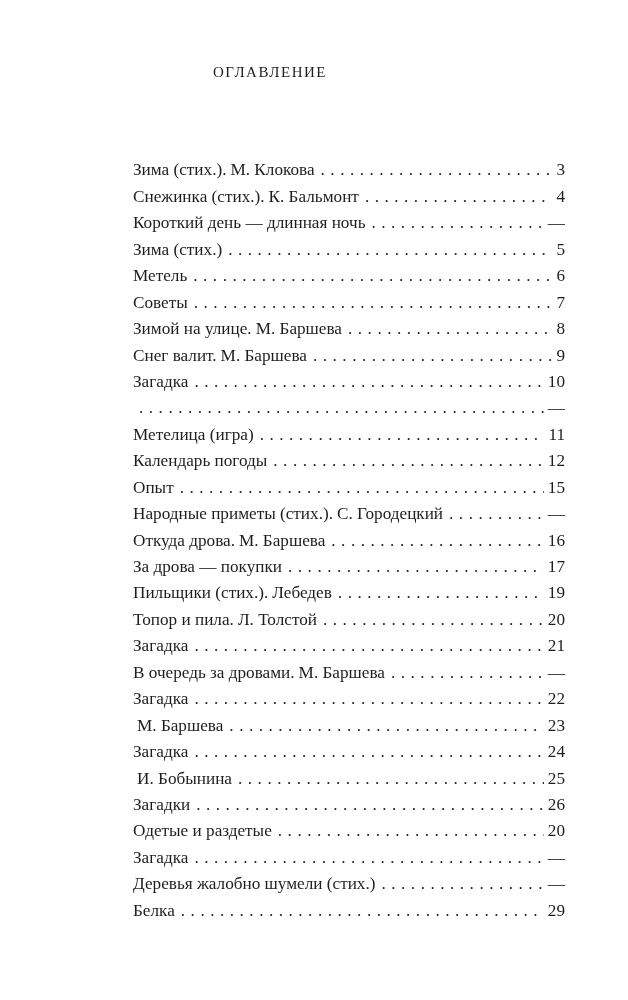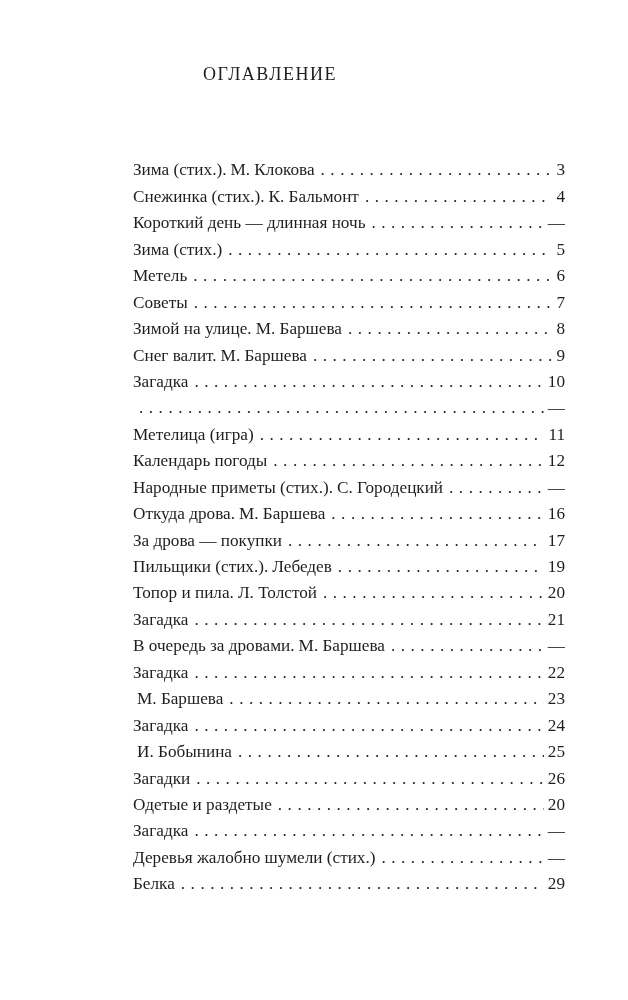--- a/index.html
+++ b/index.html
@@ -8,21 +8,21 @@
       background: #ffffff;
       color: #1e1e1e;
       font-family: "Liberation Serif", "DejaVu Serif", serif;
       position: relative;
       overflow: hidden;
     }
     .title {
       position: absolute;
       top: 64px; left: 0; width: 540px;
       text-align: center;
-      font-size: 18px;
+      font-size: 15px;
       letter-spacing: 1.5px;
       font-weight: normal;
       margin: 0;
     }
     .toc {
       position: absolute;
       top: 157px; left: 133px; width: 432px;
       margin: 0; padding: 0; list-style: none;
     }
     .row {
@@ -112,20 +112,25 @@
       <span class="t">Метелица (игра)</span>
       <span class="dots"></span>
       <span class="p">11</span>
     </li>
   <li class="row">
       <span class="t">Календарь погоды</span>
       <span class="dots"></span>
       <span class="p">12</span>
     </li>
   <li class="row">
+      <span class="t">Опыт</span>
+      <span class="dots"></span>
+      <span class="p">15</span>
+    </li>
+  <li class="row">
       <span class="t">Народные приметы (стих.).</span>
       <span class="a">С. Городецкий</span>
       <span class="dots"></span>
       <span class="p">—</span>
     </li>
   <li class="row">
       <span class="t">Откуда дрова.</span>
       <span class="a">М. Баршева</span>
       <span class="dots"></span>
       <span class="p">16</span>

